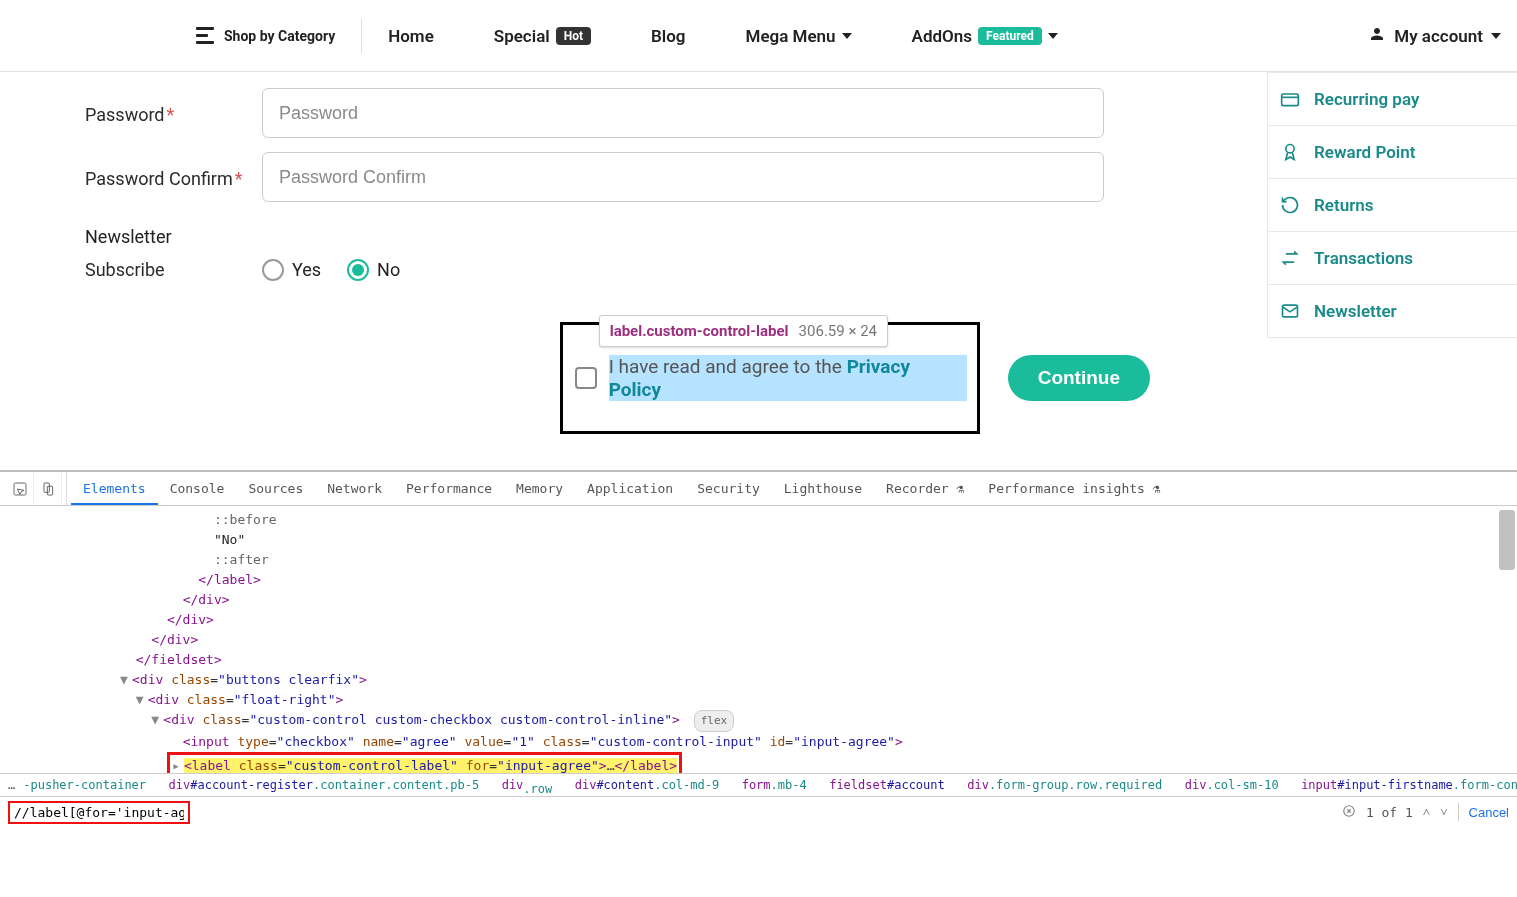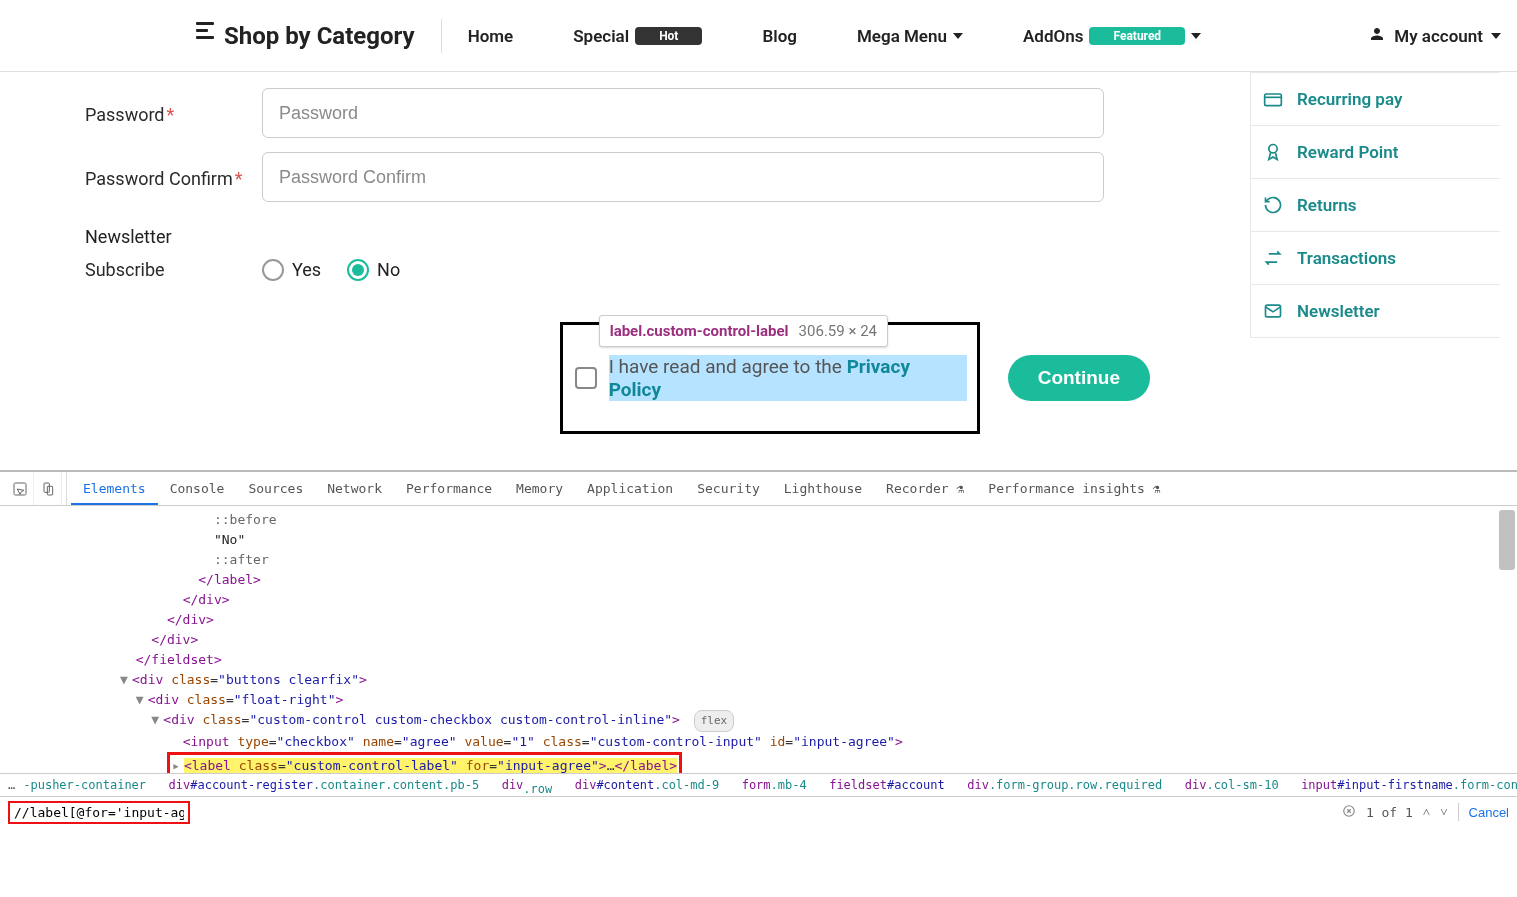--- a/index.html
+++ b/index.html
@@ -1,29 +1,29 @@
 <!DOCTYPE html>
 <html><head>
 <meta charset="utf-8">
 <style>
 * { margin:0; padding:0; box-sizing:border-box; }
 body { font-family:-apple-system,BlinkMacSystemFont,"Segoe UI",Roboto,sans-serif; font-size:14px; color:#333; background:#fff; }
 .page-top { height:470px; overflow:hidden; }
 
 
 .topnav { display:flex; align-items:center; height:72px; border-bottom:1px solid #e0e0e0; padding:0 16px; }
-.topnav .category { display:flex; gap:10px; margin-left:180px; font-size:24px; font-weight:700; color:#222; }
+.topnav .category { display:flex; align-items:center; gap:10px; margin-left:180px; font-size:14px; font-weight:700; color:#222; }
 .burger { display:inline-flex; flex-direction:column; gap:4px; }
 .burger span { display:block; width:18px; height:3px; background:#222; border-radius:1px; }
 .burger span:nth-child(2){ width:12px; }
 .burger span:nth-child(3){ width:18px; }
 .vline { width:1px; height:34px; background:#ddd; margin:0 26px; }
 .navlinks { display:flex; align-items:center; gap:60px; }
 .navlinks .item { font-size:17px; font-weight:600; color:#222; cursor:pointer; display:flex; align-items:center; gap:6px; }
-.badge { padding:2px 24px; border-radius:4px; font-size:12px; font-weight:700; color:#fff; }
+.badge { padding:2px 8px; border-radius:4px; font-size:12px; font-weight:700; color:#fff; }
 .badge-hot { background:#333; }
 .badge-featured { background:#1abc9c; }
 .caret-down { width:0; height:0; border-left:5px solid transparent; border-right:5px solid transparent; border-top:6px solid #222; }
 .spacer { flex:1; }
 .account { display:flex; align-items:center; gap:8px; font-size:17px; font-weight:600; color:#222; cursor:pointer; }
 .person-icon svg { width:18px; height:18px; fill:#222; }
 
 
 .form-area { display:flex; padding:16px 0 0 85px; }
 .form-left { width:1065px; }
@@ -46,21 +46,21 @@
 .tooltip { position:absolute; top:-10px; left:36px; background:#fff; border:1px solid #ccc; border-radius:3px; padding:6px 10px; font-size:15px; white-space:nowrap; box-shadow:0 1px 2px rgba(0,0,0,0.15); }
 .tooltip .tt-sel { color:#9b2f7e; font-weight:700; }
 .tooltip .tt-cls { color:#9b2f7e; font-weight:700; }
 .tooltip .tt-dim { color:#777; margin-left:10px; }
 .checkbox { width:22px; height:22px; border:2px solid #888; border-radius:4px; cursor:pointer; flex-shrink:0; margin-left:2px; }
 .agree-text { margin-left:12px; font-size:19px; color:#555; background:#b6e3ff; }
 .agree-text a { color:#118899; font-weight:700; text-decoration:none; }
 .continue { padding:12px 30px; border:none; border-radius:26px; background:#1abc9c; color:#fff; font-size:19px; font-weight:700; cursor:pointer; }
 
 
-.sidebar { position:absolute; right:17px; top:72px; border-left:0px solid #ddd; width:250px; }
+.sidebar { position:absolute; right:0; top:72px; border-left:0px solid #ddd; width:250px; }
 .side-item { display:flex; align-items:center; gap:14px; padding:16px 12px; border-bottom:1px solid #e8e8e8; border-left:1px solid #e8e8e8; font-size:17px; font-weight:600; color:#1a8a8a; cursor:pointer;}
 .side-item svg { width:20px; height:20px; fill:none; stroke:#1a8a8a; stroke-width:2; }
 .side-item.first { border-top:1px solid #e8e8e8;}
 
 
 .devtools { border-top:2px solid #bbb; height:357px; display:flex; flex-direction:column; font-family:Menlo,Consolas,monospace; font-size:13px; }
 .dt-tabs { display:flex; align-items:center; height:34px; border-bottom:1px solid #ccc; gap:0; padding-left:6px; }
 .dt-tab { padding:8px 12px; color:#555; cursor:pointer; position:relative; }
 .dt-tab.active { color:#1a73e8; }
 .dt-tab.active::after { content:""; position:absolute; bottom:-1px; left:0; right:0; height:2px; background:#1a73e8; }

